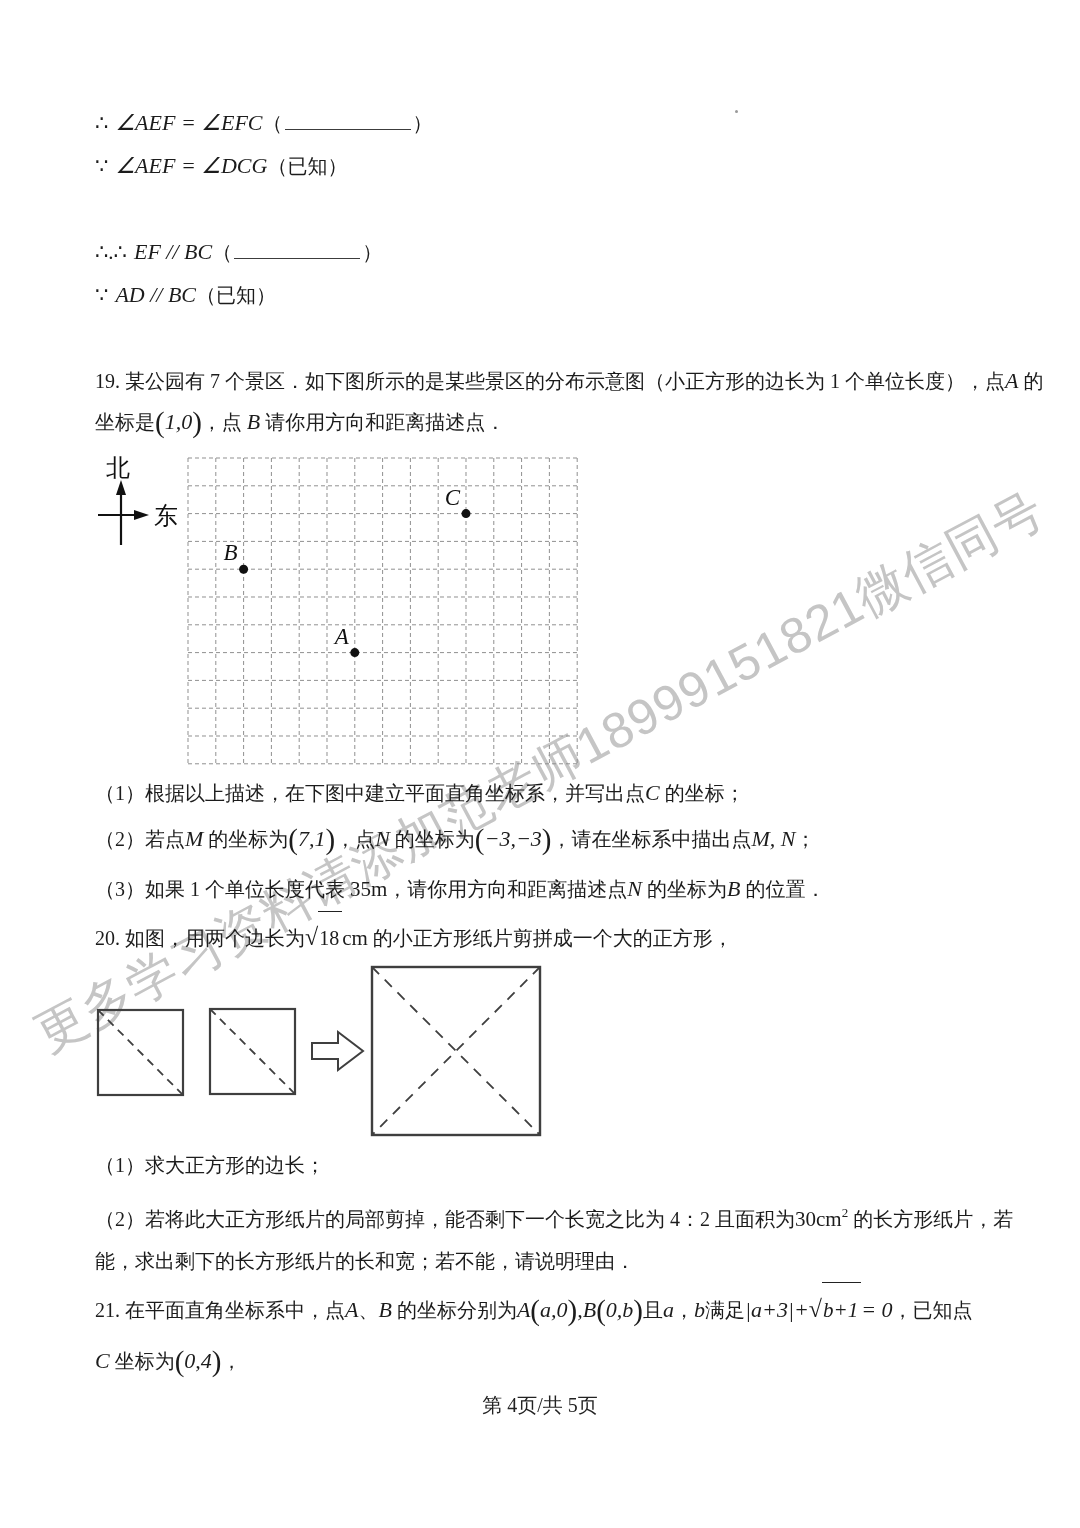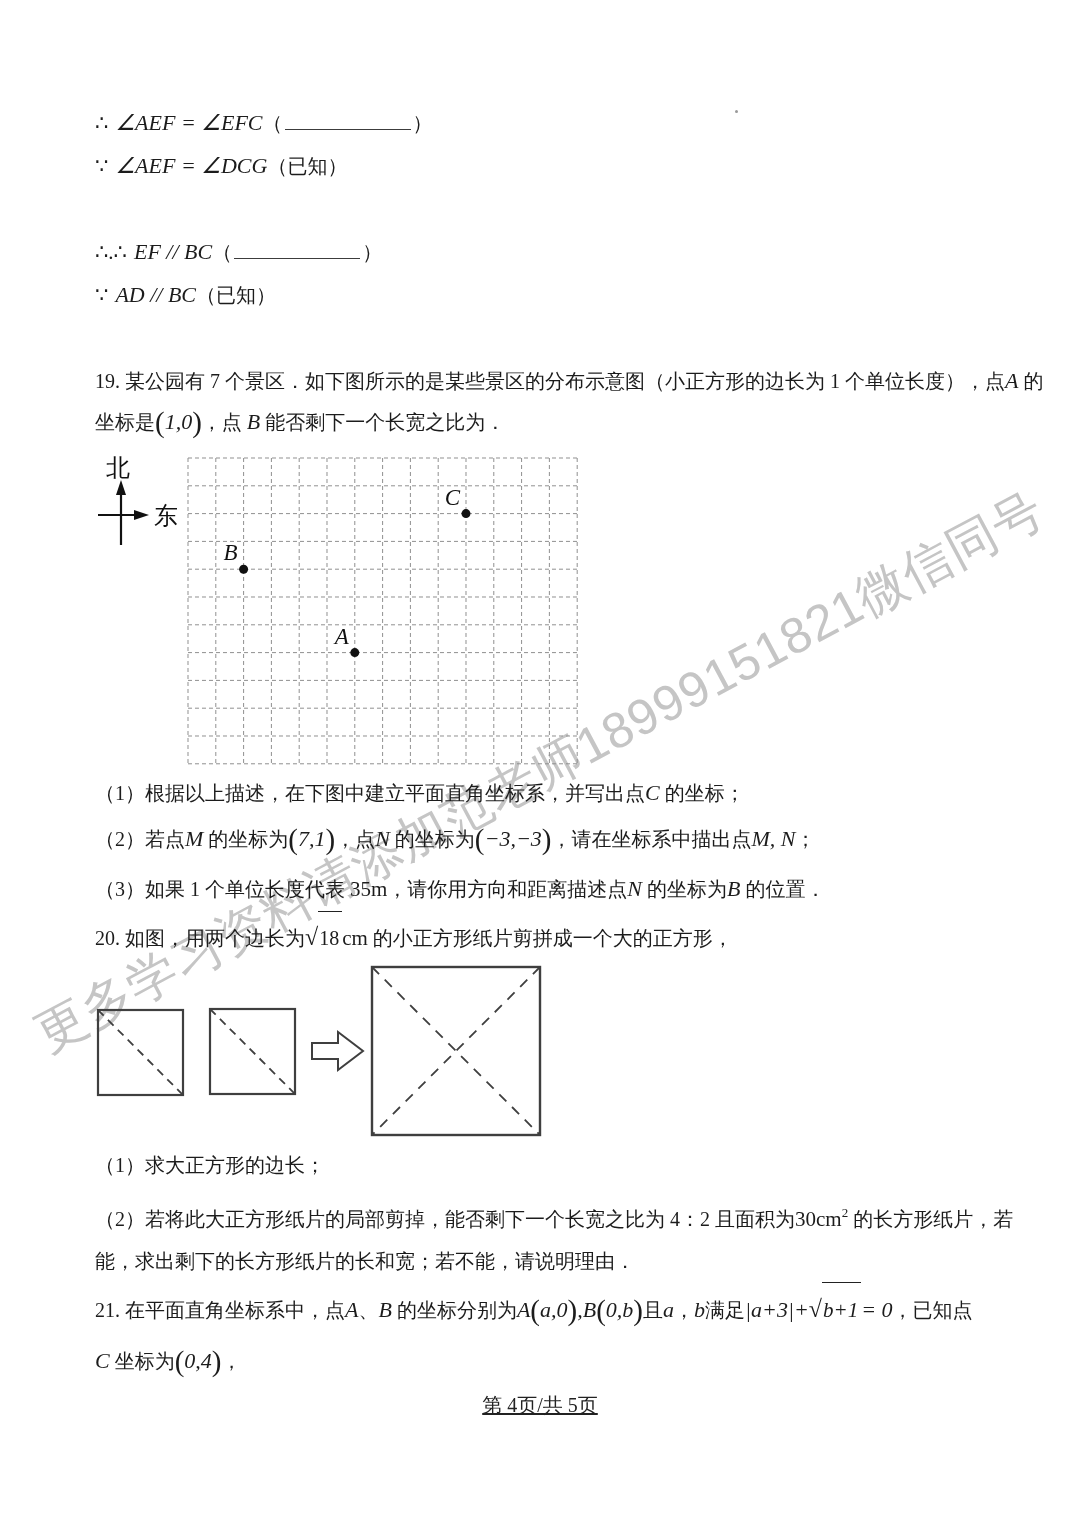--- a/index.html
+++ b/index.html
@@ -15,40 +15,40 @@
   .seg-rm{font-size:21px;font-family:"Liberation Serif",serif;}
   .seg-sym{font-size:21px;margin-right:7px;}
   .seg-bp{font-size:29px;line-height:0;vertical-align:-3px;font-family:"Liberation Serif",serif;}
   .seg-blank{display:inline-block;width:126px;height:13px;border-bottom:1.6px solid #3c3c3c;margin:0 2px;}
   .seg-sup{vertical-align:9px;font-size:13px;}
   .seg-sqrt{white-space:nowrap;}
   .seg-sqrt .rad{font-size:24px;}
   .seg-sqrt .vinc{border-top:1.7px solid #222;padding:15px 3px 0 1px;font-size:20px;}
   .seg-sqrt .vinc.it{font-style:italic;font-size:21px;}
   svg{position:absolute;overflow:visible;}
-  .footer{position:absolute;left:0;right:0;top:1392px;text-align:center;font-size:20px;color:#222;text-decoration:underline;}
+  .footer{position:absolute;left:0;right:0;top:1392px;text-align:center;font-size:20px;color:#222;}
   .artifact{position:absolute;left:735px;top:110px;width:3px;height:3px;background:#9a9a9a;border-radius:50%;}
 </style>
 </head>
 <body>
 
 <div class="page">
 
   <div class="wm">更多学习资料请添加范老师18999151821微信同号</div>
   <div class="artifact"></div>
 
   <div class="content">
 
     <div class="line" style="left:95px;top:108px"><span class="seg-sym">∴</span><span class="seg-m">∠AEF = ∠EFC</span><span class="seg-t">（</span><span class="seg-blank"></span><span class="seg-t">）</span></div>
     <div class="line" style="left:95px;top:151px"><span class="seg-sym">∵</span><span class="seg-m">∠AEF = ∠DCG</span><span class="seg-t">（已知）</span></div>
     <div class="line" style="left:95px;top:237px"><span class="seg-sym">∴.∴</span><span class="seg-m">EF // BC</span><span class="seg-t">（</span><span class="seg-blank"></span><span class="seg-t">）</span></div>
     <div class="line" style="left:95px;top:280px"><span class="seg-sym">∵</span><span class="seg-m">AD // BC</span><span class="seg-t">（已知）</span></div>
 
     <div class="line" style="left:95px;top:366px"><span class="seg-t">19. 某公园有 7 个景区．如下图所示的是某些景区的分布示意图（小正方形的边长为 1 个单位长度），点</span><span class="seg-m">A</span><span class="seg-t"> 的</span></div>
-    <div class="line" style="left:95px;top:407px"><span class="seg-t">坐标是</span><span class="seg-bp">(</span><span class="seg-m">1,0</span><span class="seg-bp">)</span><span class="seg-t">，点 </span><span class="seg-m">B</span><span class="seg-t"> 能否剩下一个长宽之比为．</span></div>
+    <div class="line" style="left:95px;top:407px"><span class="seg-t">坐标是</span><span class="seg-bp">(</span><span class="seg-m">1,0</span><span class="seg-bp">)</span><span class="seg-t">，点 </span><span class="seg-m">B</span><span class="seg-t"> 请你用方向和距离描述点．</span></div>
 
     <svg style="left:90px;top:448px" width="95" height="105" viewBox="0 0 95 105">
       <text x="28" y="28" text-anchor="middle" font-size="24" fill="#111">北</text>
       <line x1="31" y1="97" x2="31" y2="44" stroke="#111" stroke-width="2.2"></line>
       <polygon points="31,32 26,47 36,47" fill="#111"></polygon>
       <line x1="8" y1="67" x2="46" y2="67" stroke="#111" stroke-width="2.2"></line>
       <polygon points="59,67 44,62 44,72" fill="#111"></polygon>
       <text x="64" y="76" font-size="24" fill="#111">东</text>
     </svg>
 

